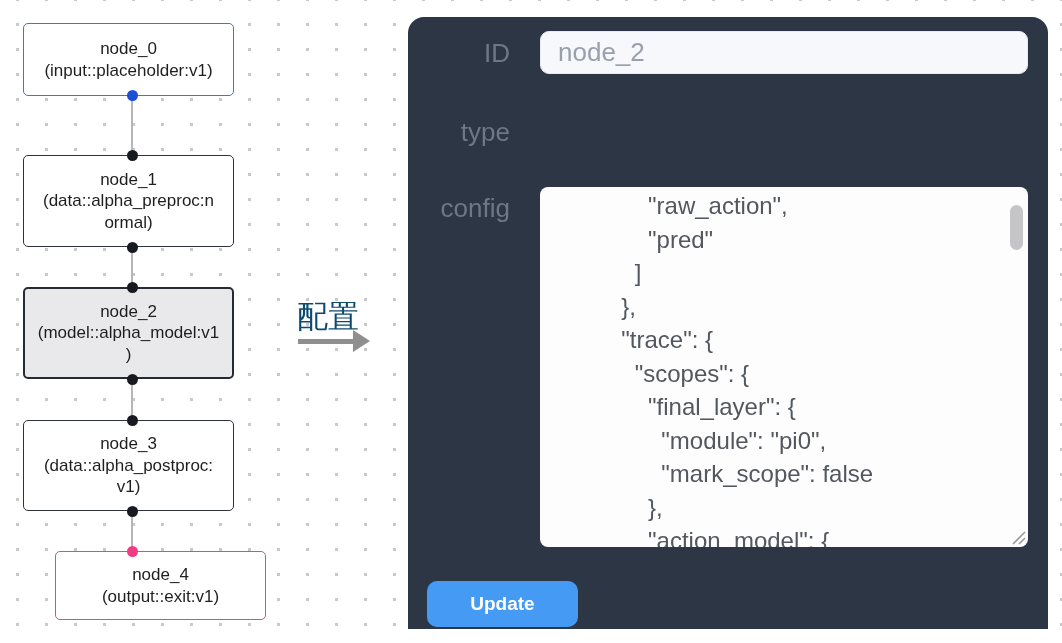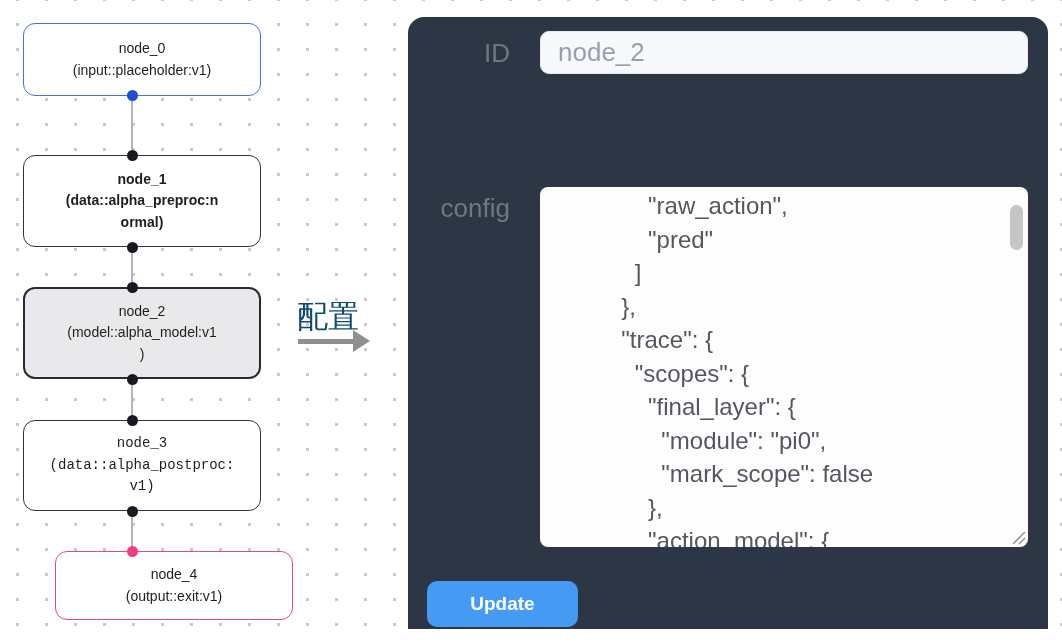--- a/index.html
+++ b/index.html
@@ -9,32 +9,32 @@
     position: relative; overflow: hidden;
     font-family: "Liberation Sans", sans-serif;
     background-color: #ffffff;
     background-image: radial-gradient(circle, #c9c9c9 1.6px, transparent 1.7px);
     background-size: 29px 25px;
     background-position: 3px 12px;
   }
 
   
   .node {
-    position: absolute; left: 23px; width: 238px;
+    position: absolute; left: 23px; width: 211px;
     background: #ffffff;
-    border: 1.5px solid #2f333c; border-radius: 12px;
+    border: 1.5px solid #2f333c; border-radius: 5px;
     display: flex; align-items: center; justify-content: center;
     text-align: center; white-space: pre-line;
-    font-size: 14px; line-height: 21.5px; color: #1e1e1e;
+    font-size: 17px; line-height: 21.5px; color: #1e1e1e;
     word-break: break-all;
   }
   .n0 { top: 23px;  height: 73px; border-color: #4374d4; }
-  .n1 { top: 155px; height: 92px; font-weight: bold; }
+  .n1 { top: 155px; height: 92px; }
   .n2 { top: 287px; height: 92px; background: #e9e9ec; border-width: 2px; border-color: #262a33; }
-  .n3 { top: 420px; height: 91px; font-family: Liberation Mono, monospace; }
+  .n3 { top: 420px; height: 91px; }
   .n4 { top: 551px; height: 69px; border-color: #ea4292; margin-left: 32px; }
 
   .edge {
     position: absolute; left: 131px; width: 2px; background: #b6b6ba;
   }
   .e0 { top: 95px;  height: 60px; }
   .e1 { top: 247px; height: 40px; }
   .e2 { top: 379px; height: 41px; }
   .e3 { top: 511px; height: 40px; }
 
@@ -168,20 +168,21 @@
 
   <div class="arrow-label">配置</div>
   <div class="arrow-line"></div>
   <div class="arrow-head"></div>
 
   <div class="panel">
 
     <div class="field-label lbl-id">ID</div>
     <input class="text-input inp-id" type="text" value="node_2" style="">
 
+    <div class="field-label lbl-type">type</div>
 
     <div class="field-label lbl-config">config</div>
 
     <div class="config-box">
       <pre class="config-pre">            "raw_action",
             "pred"
           ]
         },
         "trace": {
           "scopes": {

